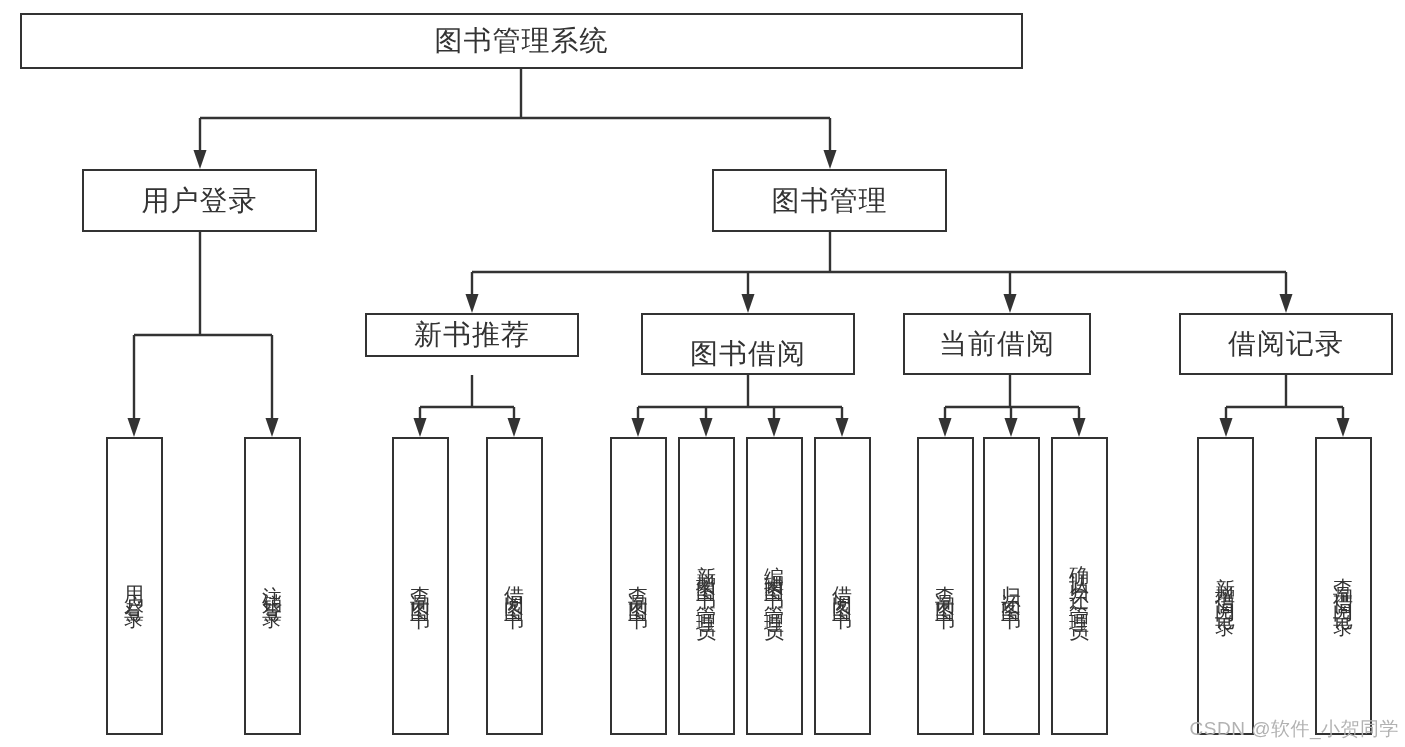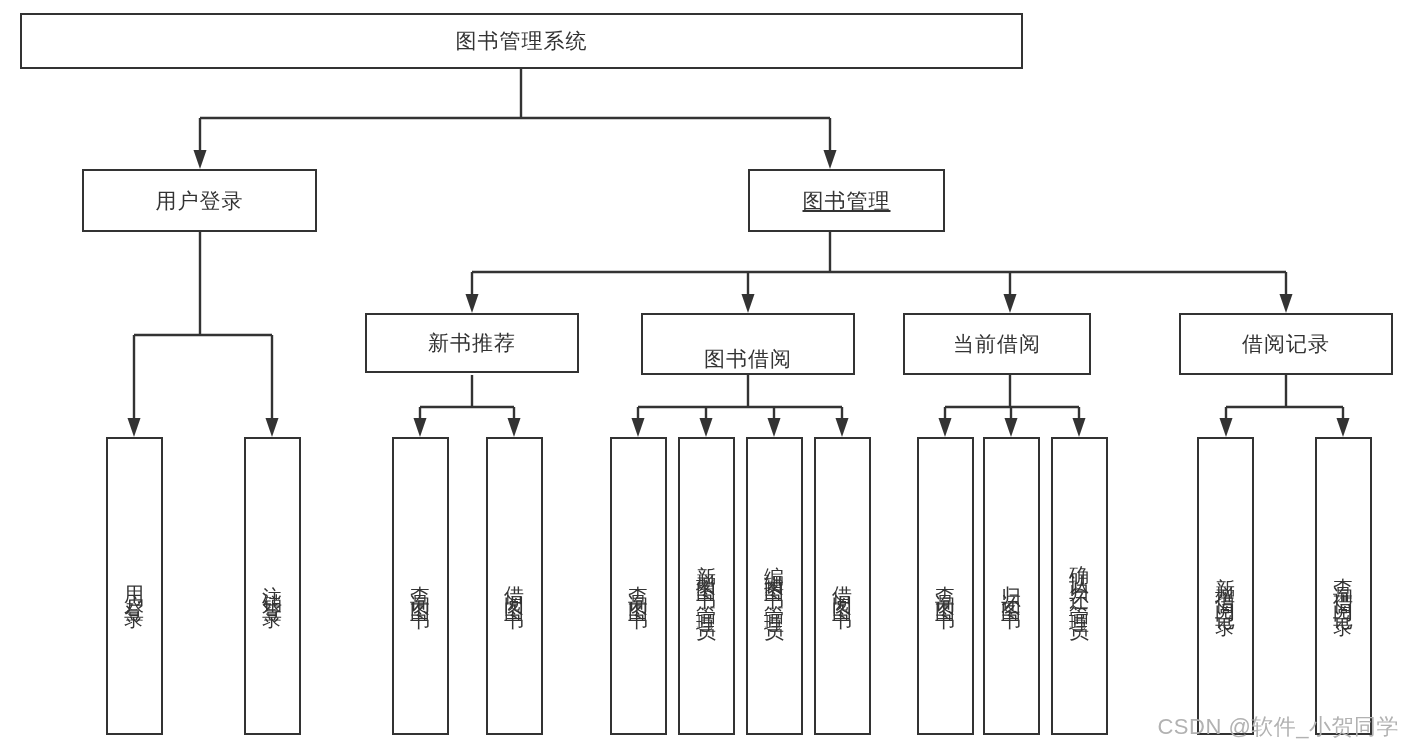--- a/index.html
+++ b/index.html
@@ -23,21 +23,21 @@
   }
   .hbox {
     position: absolute;
     box-sizing: border-box;
     border: 2.5px solid #333333;
     background: #ffffff;
     display: flex;
     align-items: center;
     justify-content: center;
     color: #333333;
-    font-size: 21px;
+    font-size: 28px;
     letter-spacing: 1px;
     z-index: 2;
   }
   .vbox {
     position: absolute;
     box-sizing: border-box;
     border: 2.5px solid #333333;
     background: #ffffff;
     display: flex;
     align-items: center;
@@ -51,21 +51,21 @@
     font-size: 20px;
     letter-spacing: 8px;
     line-height: 1;
     white-space: nowrap;
     color: #333333;
   }
   .watermark {
     position: absolute;
     right: 6px;
     bottom: 5px;
-    font-size: 22px;
+    font-size: 19px;
     color: #b2b2b2;
     letter-spacing: 0.5px;
     z-index: 3;
     white-space: nowrap;
   }
 </style>
 </head>
 <body>
 
 <div class="stage">
@@ -110,25 +110,25 @@
     </g>
   </svg>
 
   <div class="hbox" style="left:20px; top:13px; width:1003px; height:56px;">
     <span>图书管理系统</span>
   </div>
 
   <div class="hbox" style="left:82px; top:169px; width:235px; height:63px;">
     <span>用户登录</span>
   </div>
-  <div class="hbox" style="left:748px; top:169px; width:197px; height:63px;text-decoration:underline;">
+  <div class="hbox" style="left:712px; top:169px; width:235px; height:63px;">
     <span>图书管理</span>
   </div>
 
-  <div class="hbox" style="left:365px; top:313px; width:214px; height:60px;">
+  <div class="hbox" style="left:365px; top:313px; width:214px; height:44px;">
     <span>新书推荐</span>
   </div>
   <div class="hbox" style="left:641px; top:313px; width:214px; height:62px;align-items:flex-end;">
     <span>图书借阅</span>
   </div>
   <div class="hbox" style="left:903px; top:313px; width:188px; height:62px;">
     <span>当前借阅</span>
   </div>
   <div class="hbox" style="left:1179px; top:313px; width:214px; height:62px;">
     <span>借阅记录</span>

